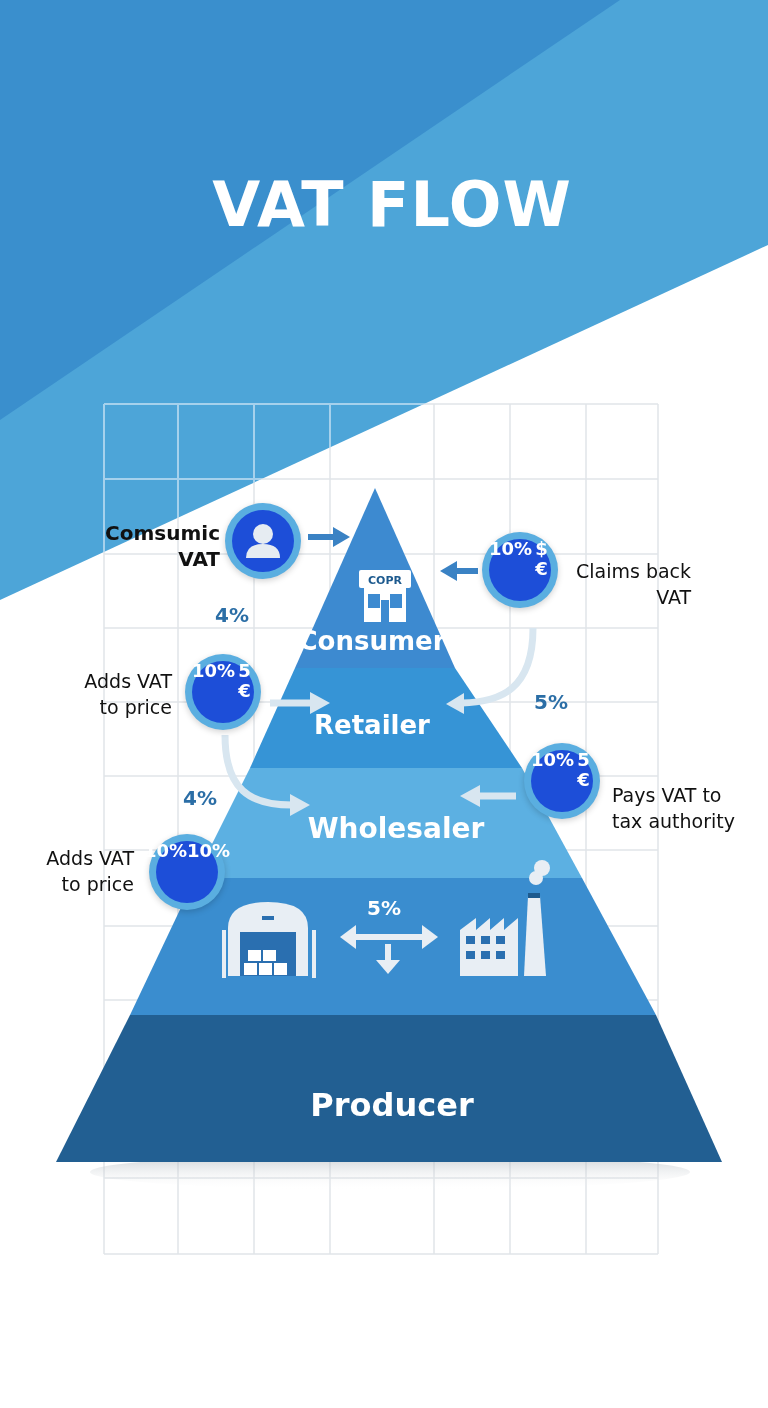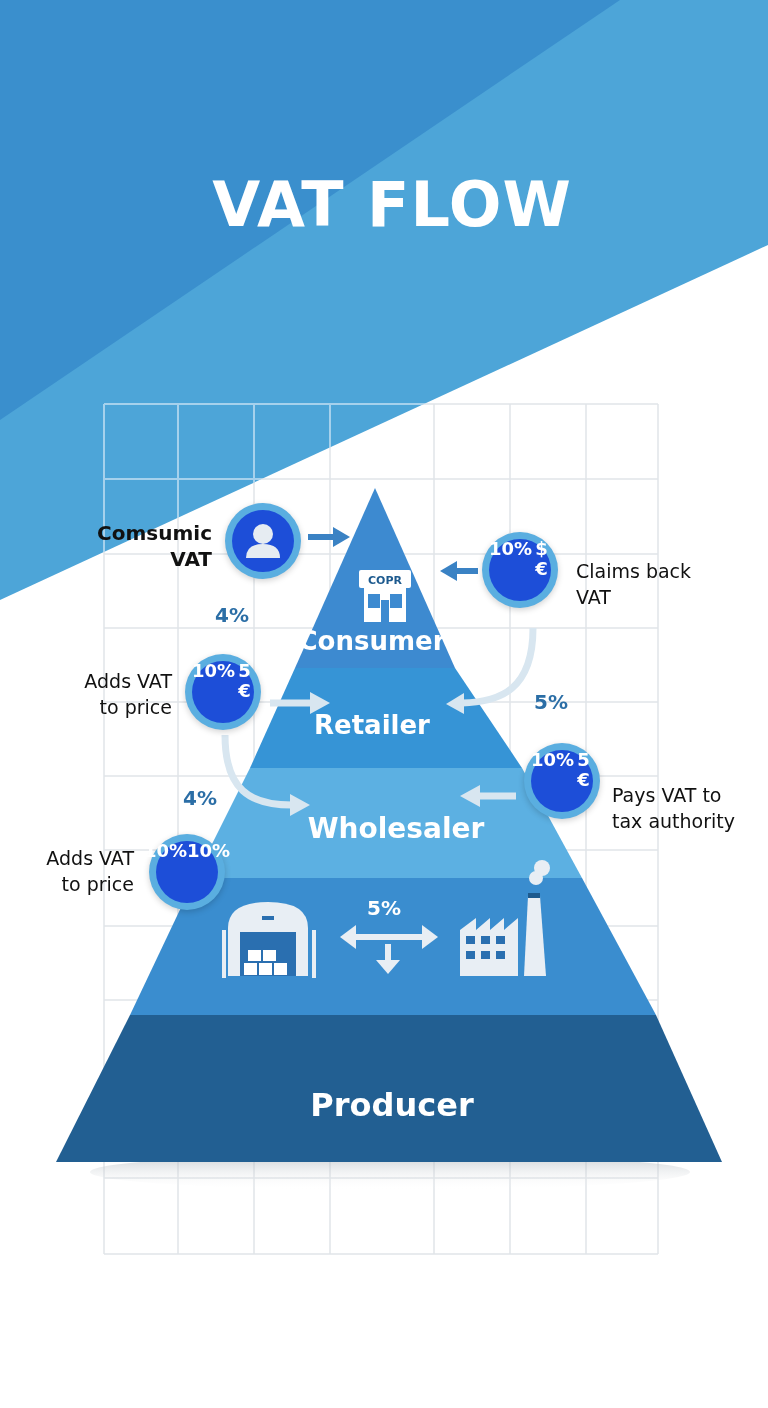--- a/index.html
+++ b/index.html
@@ -152,40 +152,40 @@
 </svg>
 
 <div id="title">VAT FLOW</div>
 
 <div class="tier" style="top:626px;font-size:26px;left:-12px;">Consumer</div>
 <div class="tier" style="top:710px;font-size:26px;left:-12px;">Retailer</div>
 <div class="tier" style="top:812px;font-size:28px;left:12px;">Wholesaler</div>
 <div class="tier" style="top:896px;font-size:20px;left:0;font-weight:bold;">5%</div>
 <div class="tier" style="top:1086px;font-size:32px;left:8px;">Producer</div>
 
-<div class="lbl right bold" style="left:60px;top:520px;width:152px;">
+<div class="lbl right bold" style="left:68px;top:520px;width:152px;">
   <div>Comsumic</div>
   <div>VAT</div>
 </div>
 <div class="badge" style="left:225px;top:503px;">
   <div class="inner">
     <svg width="62" height="62" viewBox="0 0 62 62">
       <circle cx="31" cy="24" r="10" fill="#e6ecf2"></circle>
       <path d="M14,48 Q14,34 31,34 Q48,34 48,48 Z" fill="#e6ecf2"></path>
     </svg>
   </div>
 </div>
 
 <div class="badge" style="left:482px;top:532px;">
   <div class="inner">
     <span>10%</span>
     <span>$ €</span>
   </div>
 </div>
-<div class="lbl" style="left:576px;top:558px;">
+<div class="lbl" style="left:576px;top:558px;text-align:right;">
   <div>Claims back</div>
   <div>VAT</div>
 </div>
 
 <div class="pct" style="left:215px;top:603px;">4%</div>
 <div class="pct" style="left:534px;top:690px;">5%</div>
 <div class="pct" style="left:183px;top:786px;">4%</div>
 
 <div class="lbl right" style="left:40px;top:668px;width:132px;">
   <div>Adds VAT</div>

